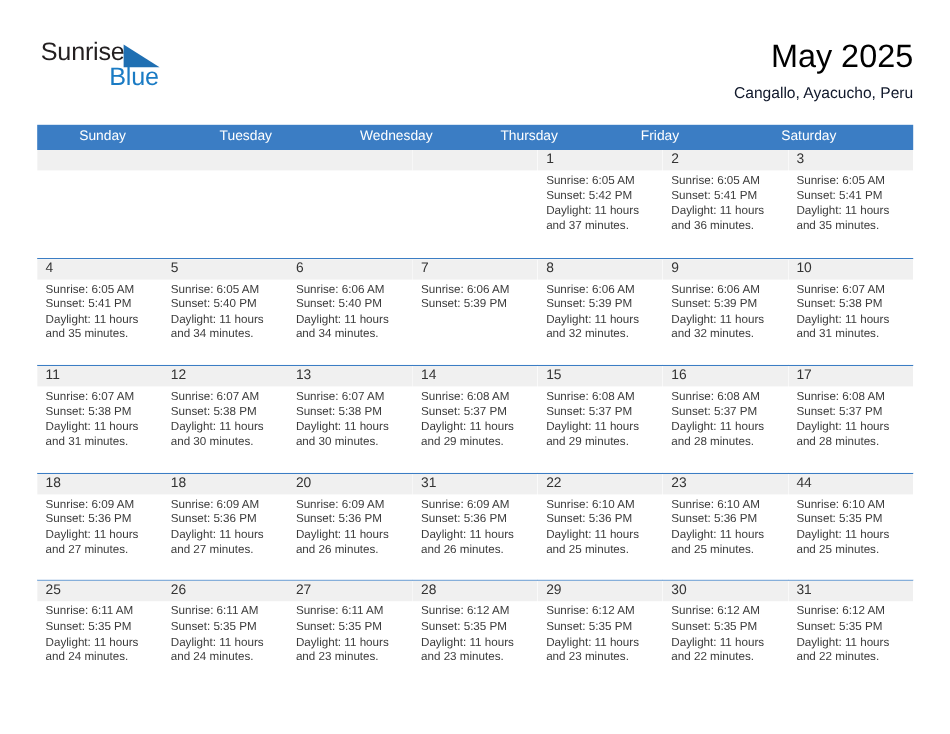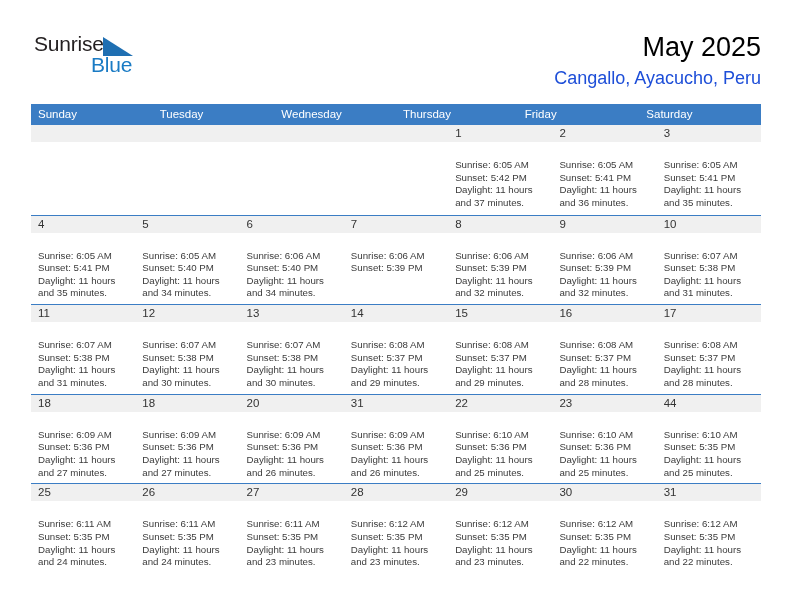--- a/index.html
+++ b/index.html
@@ -70,38 +70,39 @@
     top: 0;
     text-align: right;
   }
   .month-title {
     font-size: 27px;
     color: #000000;
     line-height: 34px;
     white-space: nowrap;
   }
   .location-title {
-    font-size: 18px;
-    color: #1d4ed8;
+    font-size: 13px;
+    color: #0f172a;
     line-height: 22px;
     margin-top: 3px;
     white-space: nowrap;
   }
 
   
   .calendar {
     position: absolute;
     left: 31px;
     top: 104px;
     width: 730px;
   }
   .dow-row {
     display: flex;
     background: #3b7dc4;
     height: 21px;
+    padding-left: 28px;
   }
   .dow-cell {
     flex: 1 1 0;
     color: #ffffff;
     font-size: 11.5px;
     line-height: 21px;
     padding-left: 7px;
     box-sizing: border-box;
     white-space: nowrap;
   }
@@ -133,21 +134,20 @@
     box-sizing: border-box;
   }
   .day-num.empty {
     color: transparent;
   }
   .day-info {
     padding: 3px 6px 0 7px;
     font-size: 9.7px;
     line-height: 12.6px;
     color: #3b3b3b;
-    margin-top: 14px;
   }
   .day-info div {
     white-space: nowrap;
   }
   .day-info .wrap {
     white-space: normal;
   }
 </style>
 </head>
 <body>

